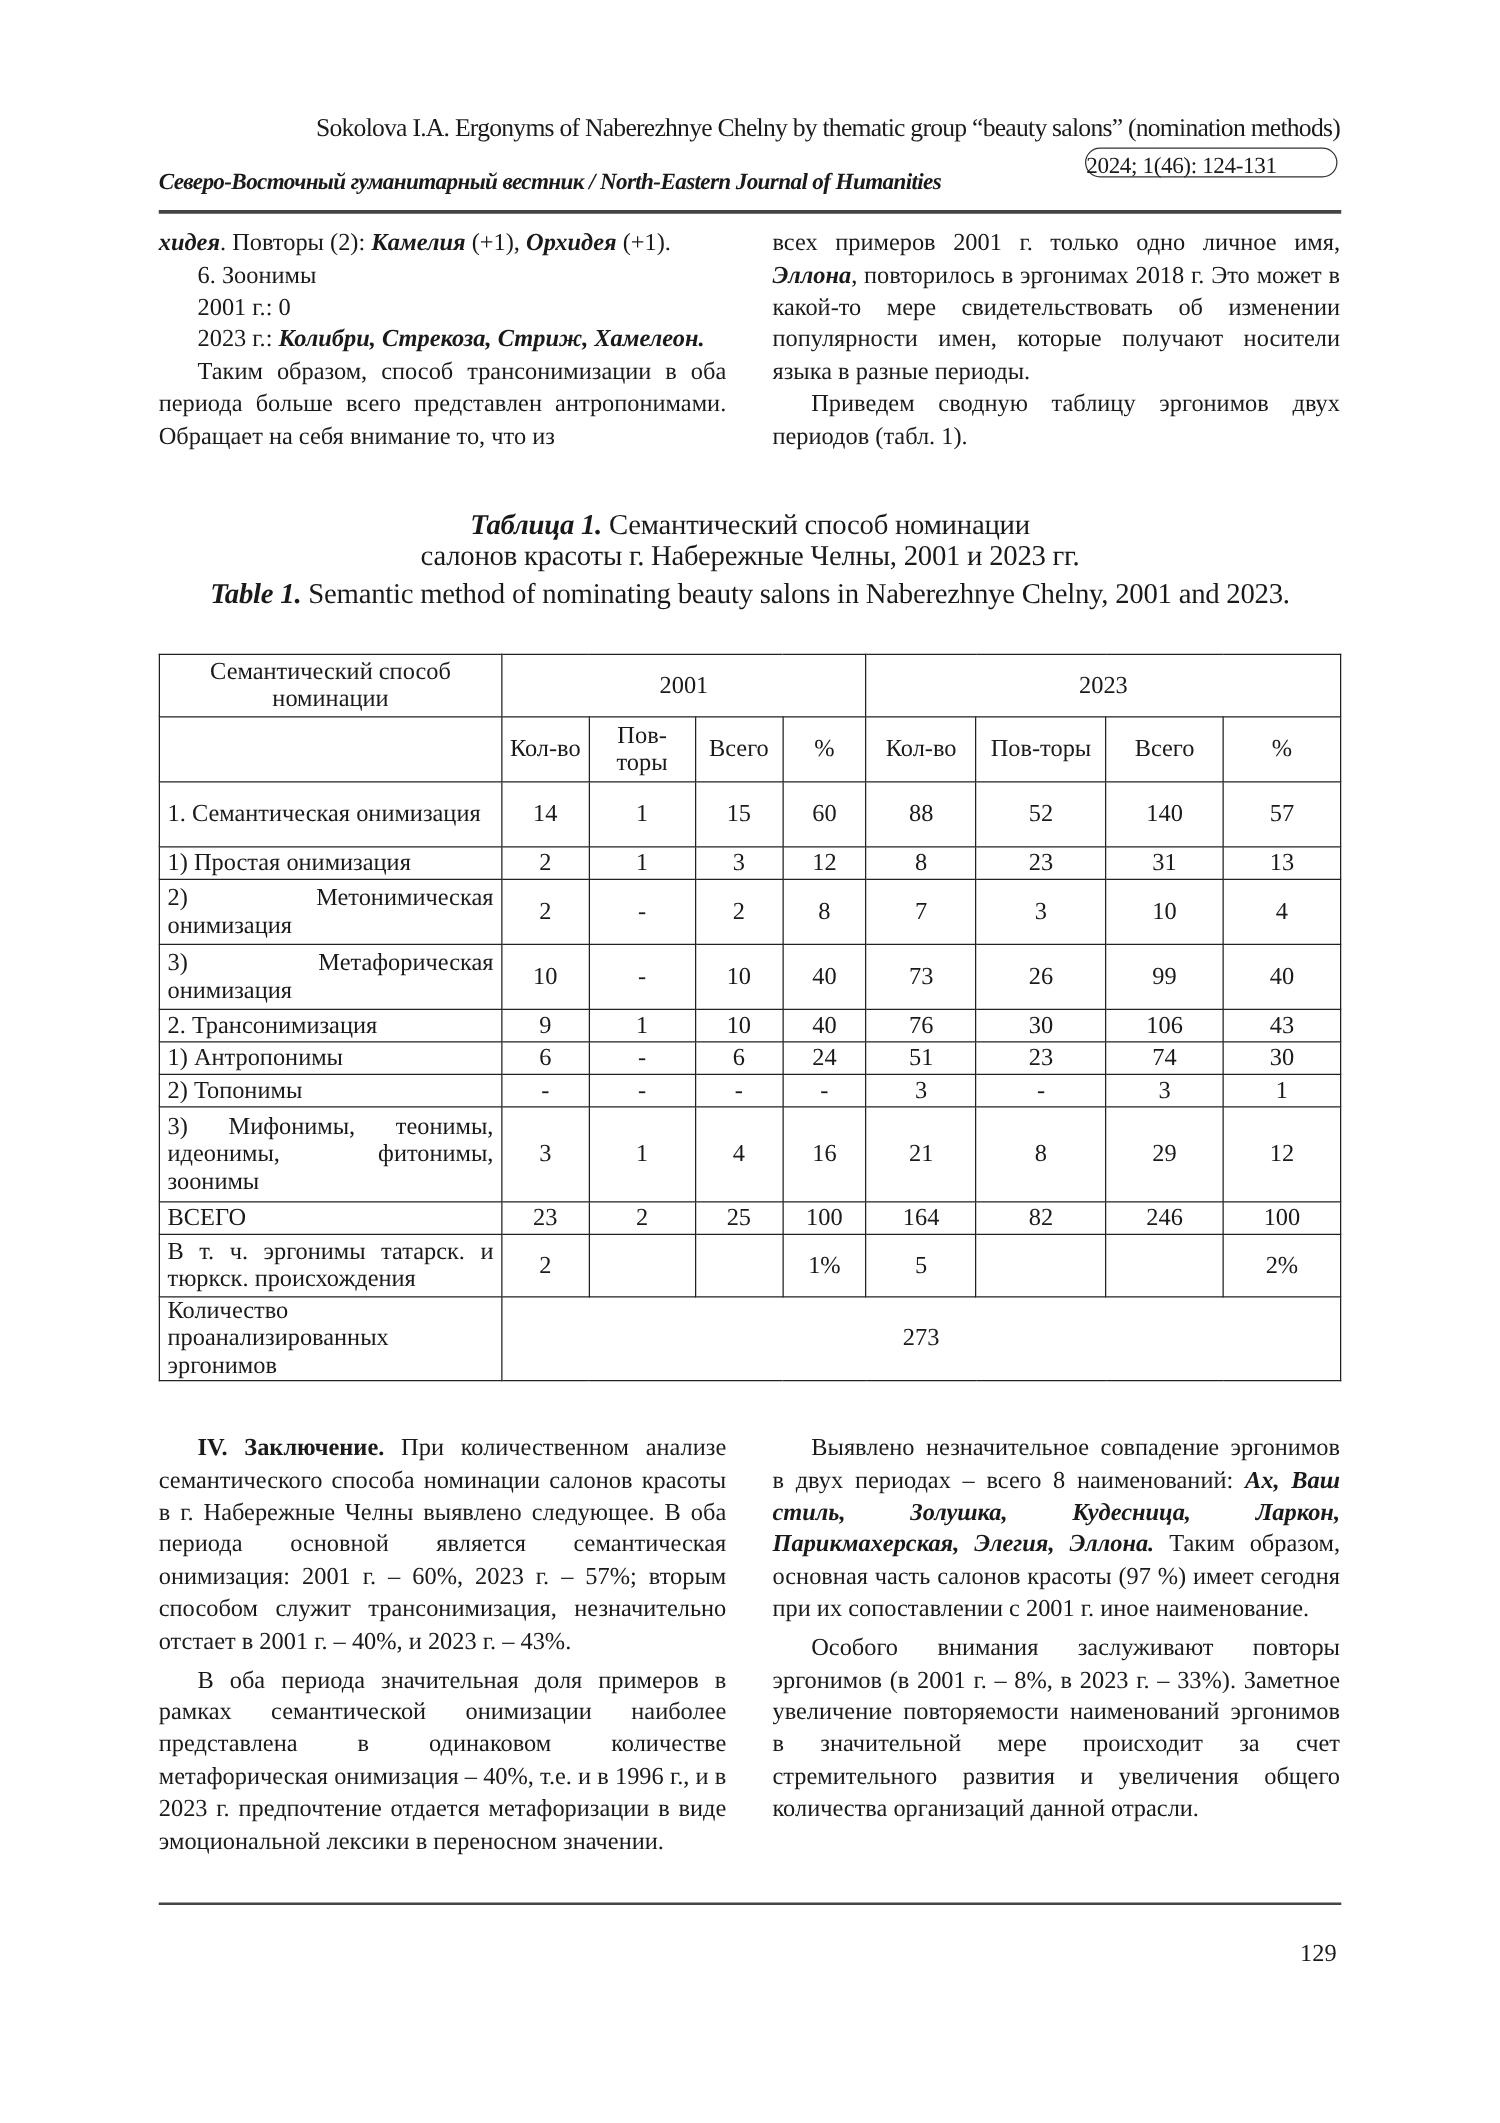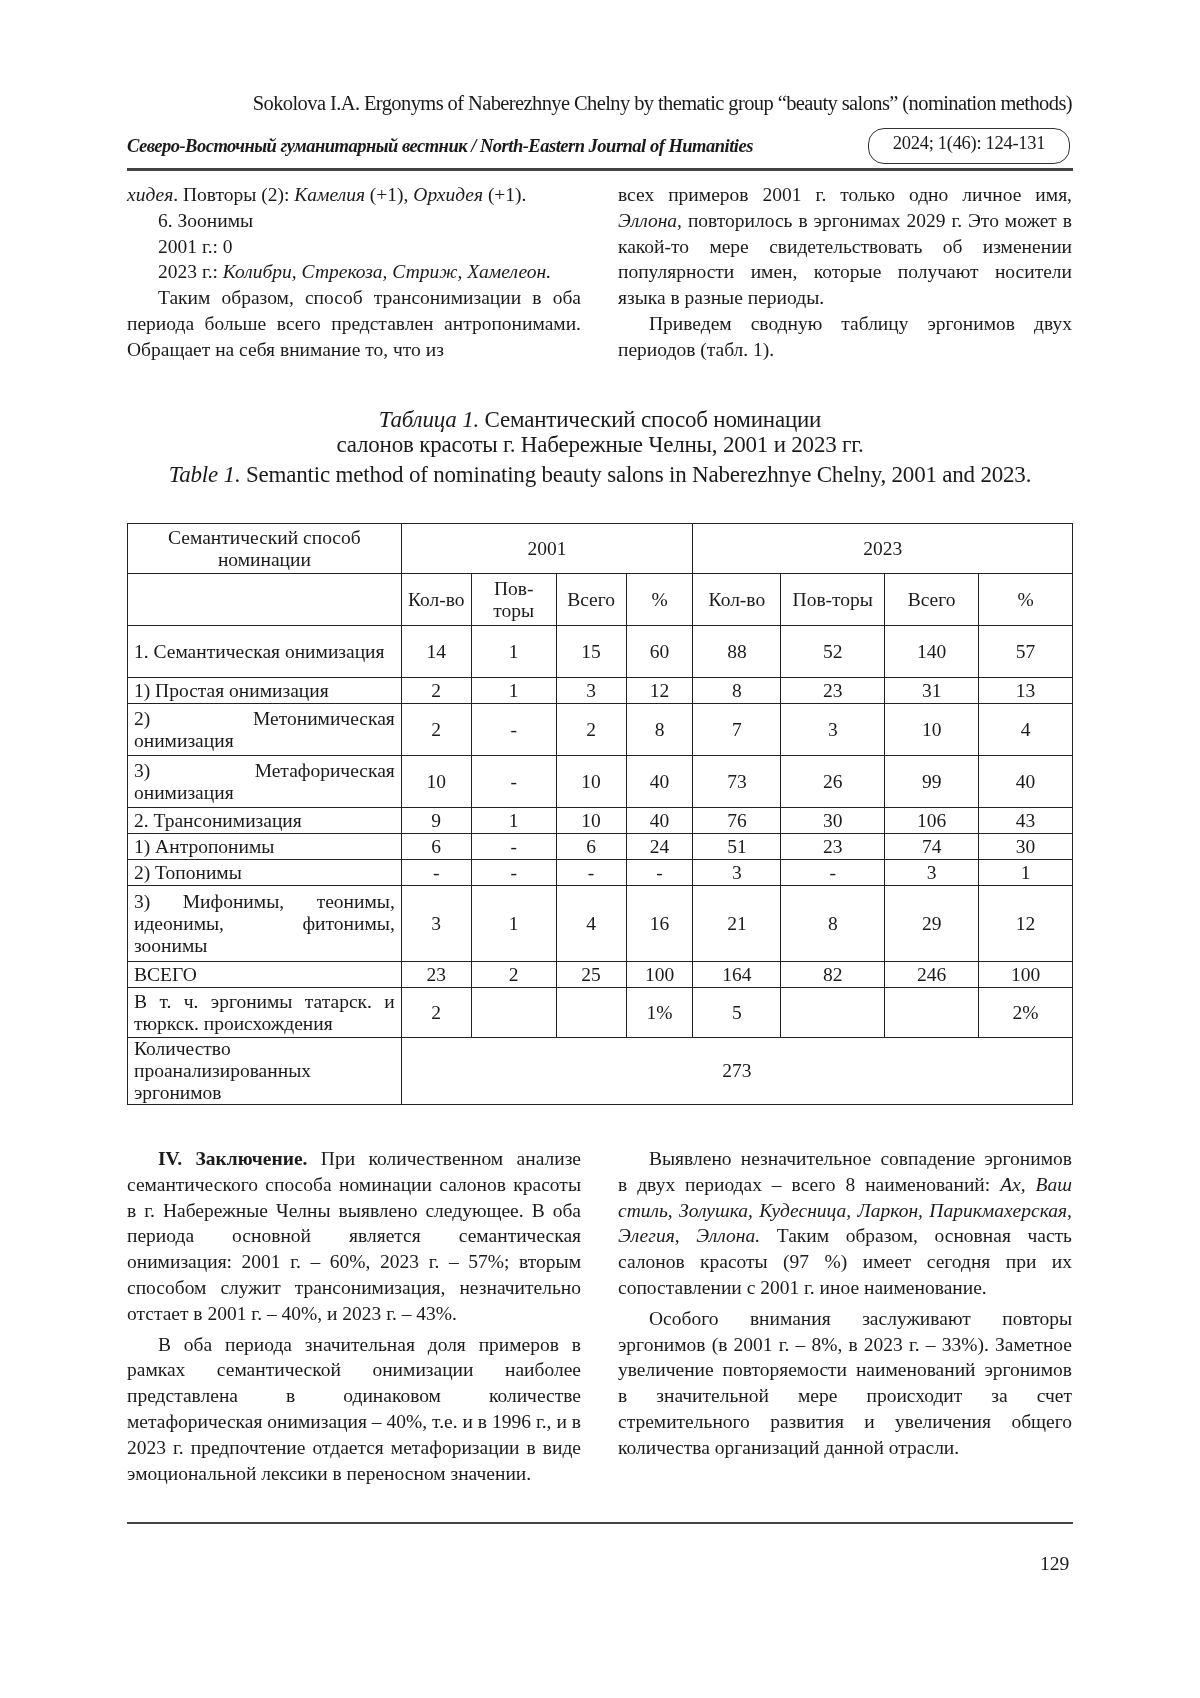--- a/index.html
+++ b/index.html
@@ -10,29 +10,29 @@
   .abs { position: absolute; }
   .running-head {
     left: 150px; top: 92px; width: 922px; text-align: right;
     font-size: 20.5px; letter-spacing: -0.6px; white-space: nowrap;
   }
   .journal-line {
     left: 127px; top: 136px; font-size: 18.5px; font-weight: bold; font-style: italic;
     letter-spacing: -0.5px; white-space: nowrap;
   }
   .issue-badge {
-    left: 868px; top: 128px; width: 202px; height: 36px; border: 1.5px solid #333;
-    border-radius: 16px; font-size: 18.5px; text-align: center; line-height: 28px;
+    left: 868px; top: 118px; width: 202px; height: 24px; border: 1.5px solid #333;
+    border-radius: 16px; font-size: 18.5px; text-align: left; line-height: 28px;
     letter-spacing: -0.3px; box-sizing: border-box;
   }
   .rule { left: 127px; width: 946px; background: #444; }
   .col { font-size: 19.5px; line-height: 25.8px; text-align: justify; }
   .col p { margin: 0; }
   .ind { text-indent: 31px; }
-  .i { font-style: italic; }
+  .i { font-style: italic; font-weight: bold; }
   .b { font-weight: bold; }
   .caption { left: 127px; width: 946px; text-align: center; font-size: 23px; line-height: 25px; letter-spacing: -0.2px; }
   table.data {
     position: absolute; left: 127px; top: 523px; width: 946px;
     border-collapse: collapse; font-size: 19.5px; line-height: 22px;
   }
   table.data td {
     border: 1.4px solid #222; text-align: center; vertical-align: middle; padding: 0 4px;
   }
   table.data td.lbl { text-align: justify; text-align-last: left; padding: 0 6px; }
@@ -48,21 +48,21 @@
 
 <div class="abs col" style="left:127px;top:182px;width:454px;">
   <p><span class="i">хидея</span><span>. Повторы (2): </span><span class="i">Камелия</span><span> (+1), </span><span class="i">Орхидея</span><span> (+1).</span></p>
   <p class="ind">6. Зоонимы</p>
   <p class="ind">2001 г.: 0</p>
   <p class="ind"><span>2023 г.: </span><span class="i">Колибри, Стрекоза, Стриж, Хамелеон.</span></p>
   <p class="ind">Таким образом, способ трансонимизации в оба периода больше всего представлен антропонимами. Обращает на себя внимание то, что из</p>
 </div>
 
 <div class="abs col" style="left:618px;top:182px;width:454px;">
-  <p><span>всех примеров 2001 г. только одно личное имя, </span><span class="i">Эллона</span><span>, повторилось в эргонимах 2029 г. Это может в какой-то мере свидетельствовать об изменении популярности имен, которые получают носители языка в разные периоды.</span></p>
+  <p><span>всех примеров 2001 г. только одно личное имя, </span><span class="i">Эллона</span><span>, повторилось в эргонимах 2018 г. Это может в какой-то мере свидетельствовать об изменении популярности имен, которые получают носители языка в разные периоды.</span></p>
   <p class="ind">Приведем сводную таблицу эргонимов двух периодов (табл. 1).</p>
 </div>
 
 <div class="abs caption" style="top:407px;">
   <div><span class="i">Таблица 1.</span><span> Семантический способ номинации</span></div>
   <div>салонов красоты г. Набережные Челны, 2001 и 2023 гг.</div>
 </div>
 <div class="abs caption" style="top:462px;">
   <span class="i">Table 1.</span><span> Semantic method of nominating beauty salons in Naberezhnye Chelny, 2001 and 2023.</span>
 </div>

